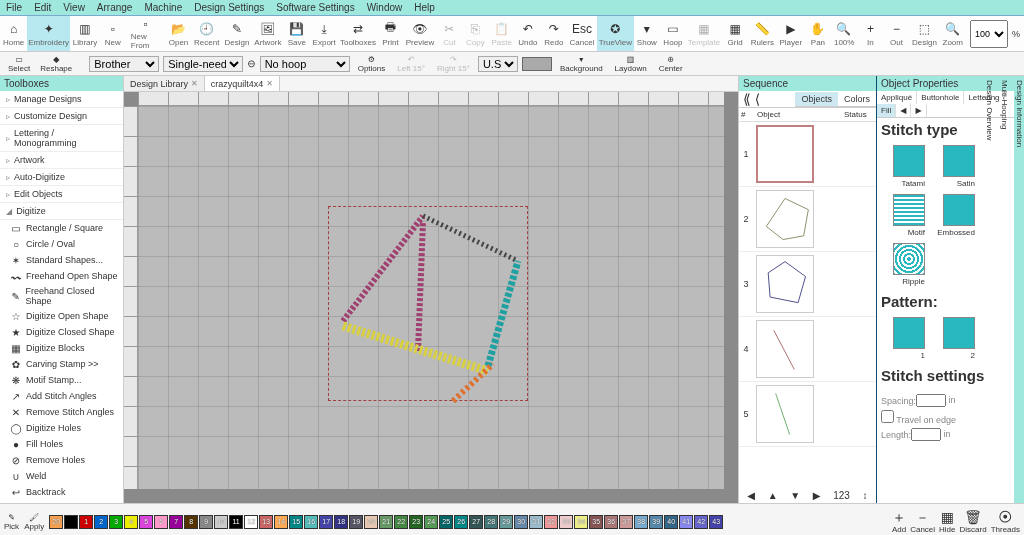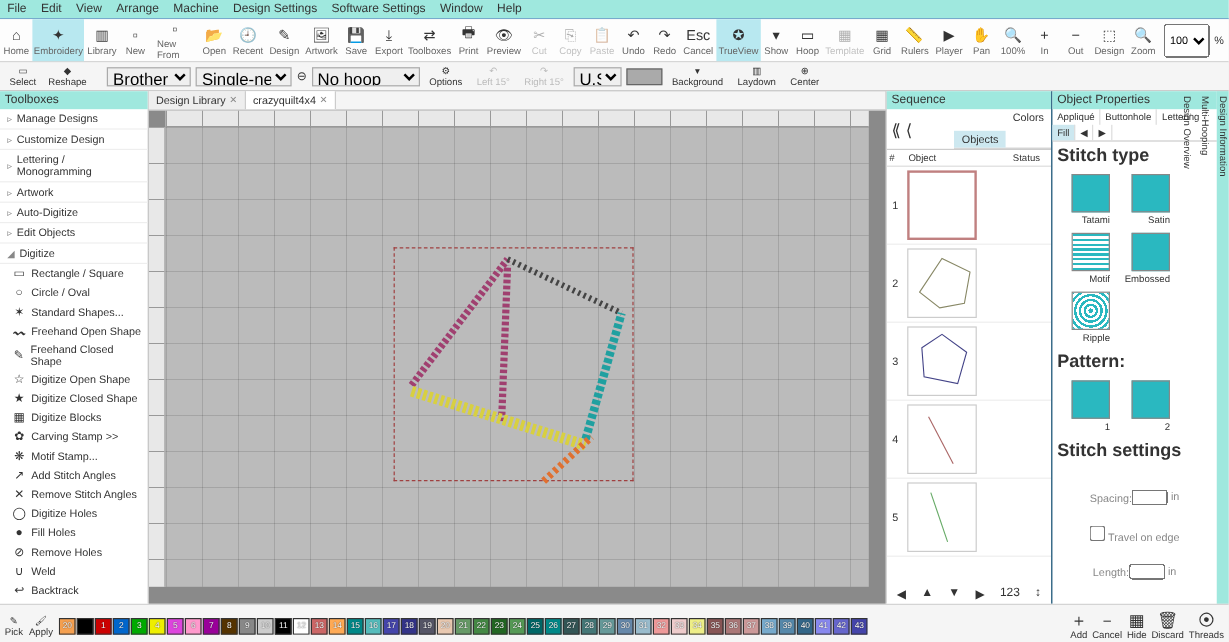--- a/index.html
+++ b/index.html
@@ -9,21 +9,21 @@
 .menubar span { cursor: default; font-size: 10px; }
 
 .ribbon { background: #fdfdfd; border-bottom: 1px solid #ccc; display: flex; height: 36px; }
 .ribbon-item { display: flex; flex-direction: column; align-items: center; justify-content: center; padding: 2px 5px; min-width: 26px; cursor: default; }
 .ribbon-item.active { background: #b8e8f0; }
 .ribbon-item .ico { width: 16px; height: 16px; display: flex; align-items: center; justify-content: center; font-size: 12px; }
 .ribbon-item .lbl { font-size: 8px; color: #666; margin-top: 1px; }
 .ribbon-sep { width: 1px; background: #ddd; margin: 4px 2px; }
 
 .subbar { background: #f5f5f5; border-bottom: 1px solid #ccc; height: 24px; display: flex; align-items: center; padding: 0 4px; gap: 4px; }
-.subbar select { font-size: 14px; height: 16px; border: 1px solid #aaa; }
+.subbar select { font-size: 11px; height: 16px; border: 1px solid #aaa; }
 .subbar .mini-btn { display: flex; flex-direction: column; align-items: center; font-size: 8px; padding: 0 4px; }
 
 .main { display: flex; height: calc(100% - 36px - 24px - 12px - 36px); }
 
 .toolbox-panel { width: 124px; background: #fff; border-right: 1px solid #ccc; display: flex; flex-direction: column; }
 .panel-title { background: #9fe8de; padding: 2px 4px; font-size: 10px; font-weight: normal; }
 .toolbox-item { padding: 3px 6px; font-size: 9px; border-bottom: 1px solid #eee; display: flex; align-items: center; gap: 4px; }
 .toolbox-item .chev { font-size: 8px; color: #888; }
 .sub-items { padding-left: 6px; }
 .sub-item { padding: 2px 4px; font-size: 9px; display: flex; align-items: center; gap: 4px; }
@@ -38,21 +38,21 @@
 .canvas-inner { position: absolute; inset: 14px; background: #bbb; }
 .ruler-h { position: absolute; top: 0; left: 14px; right: 14px; height: 14px; background: #e8e8e8; border-bottom: 1px solid #999; background-image: repeating-linear-gradient(to right, #999 0, #999 1px, transparent 1px, transparent 30px); }
 .ruler-v { position: absolute; top: 14px; left: 0; width: 14px; bottom: 14px; background: #e8e8e8; border-right: 1px solid #999; background-image: repeating-linear-gradient(to bottom, #999 0, #999 1px, transparent 1px, transparent 30px); }
 .grid { position: absolute; inset: 0; background-image: repeating-linear-gradient(to right, rgba(0,0,0,.12) 0 1px, transparent 1px 30px), repeating-linear-gradient(to bottom, rgba(0,0,0,.12) 0 1px, transparent 1px 30px); }
 .design-bounds { position: absolute; border: 1.5px dashed #a04040; }
 .stitch { position: absolute; }
 
 .sequence-panel { width: 138px; background: #fff; border-left: 1px solid #ccc; display: flex; flex-direction: column; }
 .seq-tabs { display: flex; font-size: 9px; border-bottom: 1px solid #ccc; }
 .seq-tabs span { padding: 2px 6px; }
-.seq-tabs span.active { background: #cde8f0; margin-top: 18px; }
+.seq-tabs span.active { background: #cde8f0; }
 .seq-header { display: flex; font-size: 8px; border-bottom: 1px solid #ddd; padding: 2px; }
 .seq-header span:nth-child(1) { width: 16px; }
 .seq-header span:nth-child(2) { flex: 1; }
 .seq-header span:nth-child(3) { width: 30px; }
 .seq-list { flex: 1; overflow: hidden; }
 .seq-row { display: flex; align-items: center; border-bottom: 1px solid #eee; }
 .seq-row .num { width: 14px; text-align: center; font-size: 9px; }
 .seq-row .thumb { width: 58px; height: 58px; border: 1px solid #ccc; margin: 3px; background: #fff; position: relative; }
 .seq-row.sel .thumb { border: 2px solid #c08080; }
 .seq-nav { display: flex; justify-content: space-around; padding: 2px; font-size: 10px; }
@@ -60,21 +60,21 @@
 .props-panel { width: 138px; background: #fff; border-left: 1px solid #0c4a6e; display: flex; flex-direction: column; }
 .props-tabs { display: flex; flex-wrap: wrap; font-size: 8px; border-bottom: 1px solid #ccc; }
 .props-tabs span { padding: 2px 4px; border-right: 1px solid #ddd; }
 .props-tabs span.active { background: #cde8f0; }
 .section-label { font-size: 15px; font-weight: bold; padding: 3px 4px; }
 .stitch-grid { display: flex; flex-wrap: wrap; gap: 6px; padding: 4px; }
 .stitch-type { display: flex; flex-direction: column; align-items: flex-end; width: 44px; }
 .stitch-swatch { width: 32px; height: 32px; background: #2ab8c0; border: 1px solid #888; }
 .stitch-name { font-size: 8px; margin-top: 2px; }
 .settings { padding: 4px; font-size: 9px; }
-.settings .row { display: flex; justify-content: center; align-items: center; margin: 17px 0; color: #888; }
+.settings .row { display: flex; justify-content: flex-start; align-items: center; margin: 3px 0; color: #888; }
 .settings input[type=number] { width: 30px; font-size: 8px; }
 
 .right-strip { width: 10px; background: #9fe8de; writing-mode: vertical-rl; font-size: 8px; display: flex; flex-direction: column; justify-content: flex-start; gap: 6px; padding: 4px 0; }
 
 .color-bar { height: 36px; background: #f5f5f5; border-top: 1px solid #ccc; display: flex; align-items: center; padding: 0 4px; gap: 1px; }
 .color-bar .sw { width: 14px; height: 14px; border: 1px solid #333; font-size: 7px; display: flex; align-items: center; justify-content: center; color: #fff; text-shadow: 0 0 1px #000; }
 .color-bar .end-btns { margin-left: auto; display: flex; gap: 4px; }
 .end-btn { display: flex; flex-direction: column; align-items: center; font-size: 8px; }
 .end-btn .ico { font-size: 14px; height: 16px; }
 

